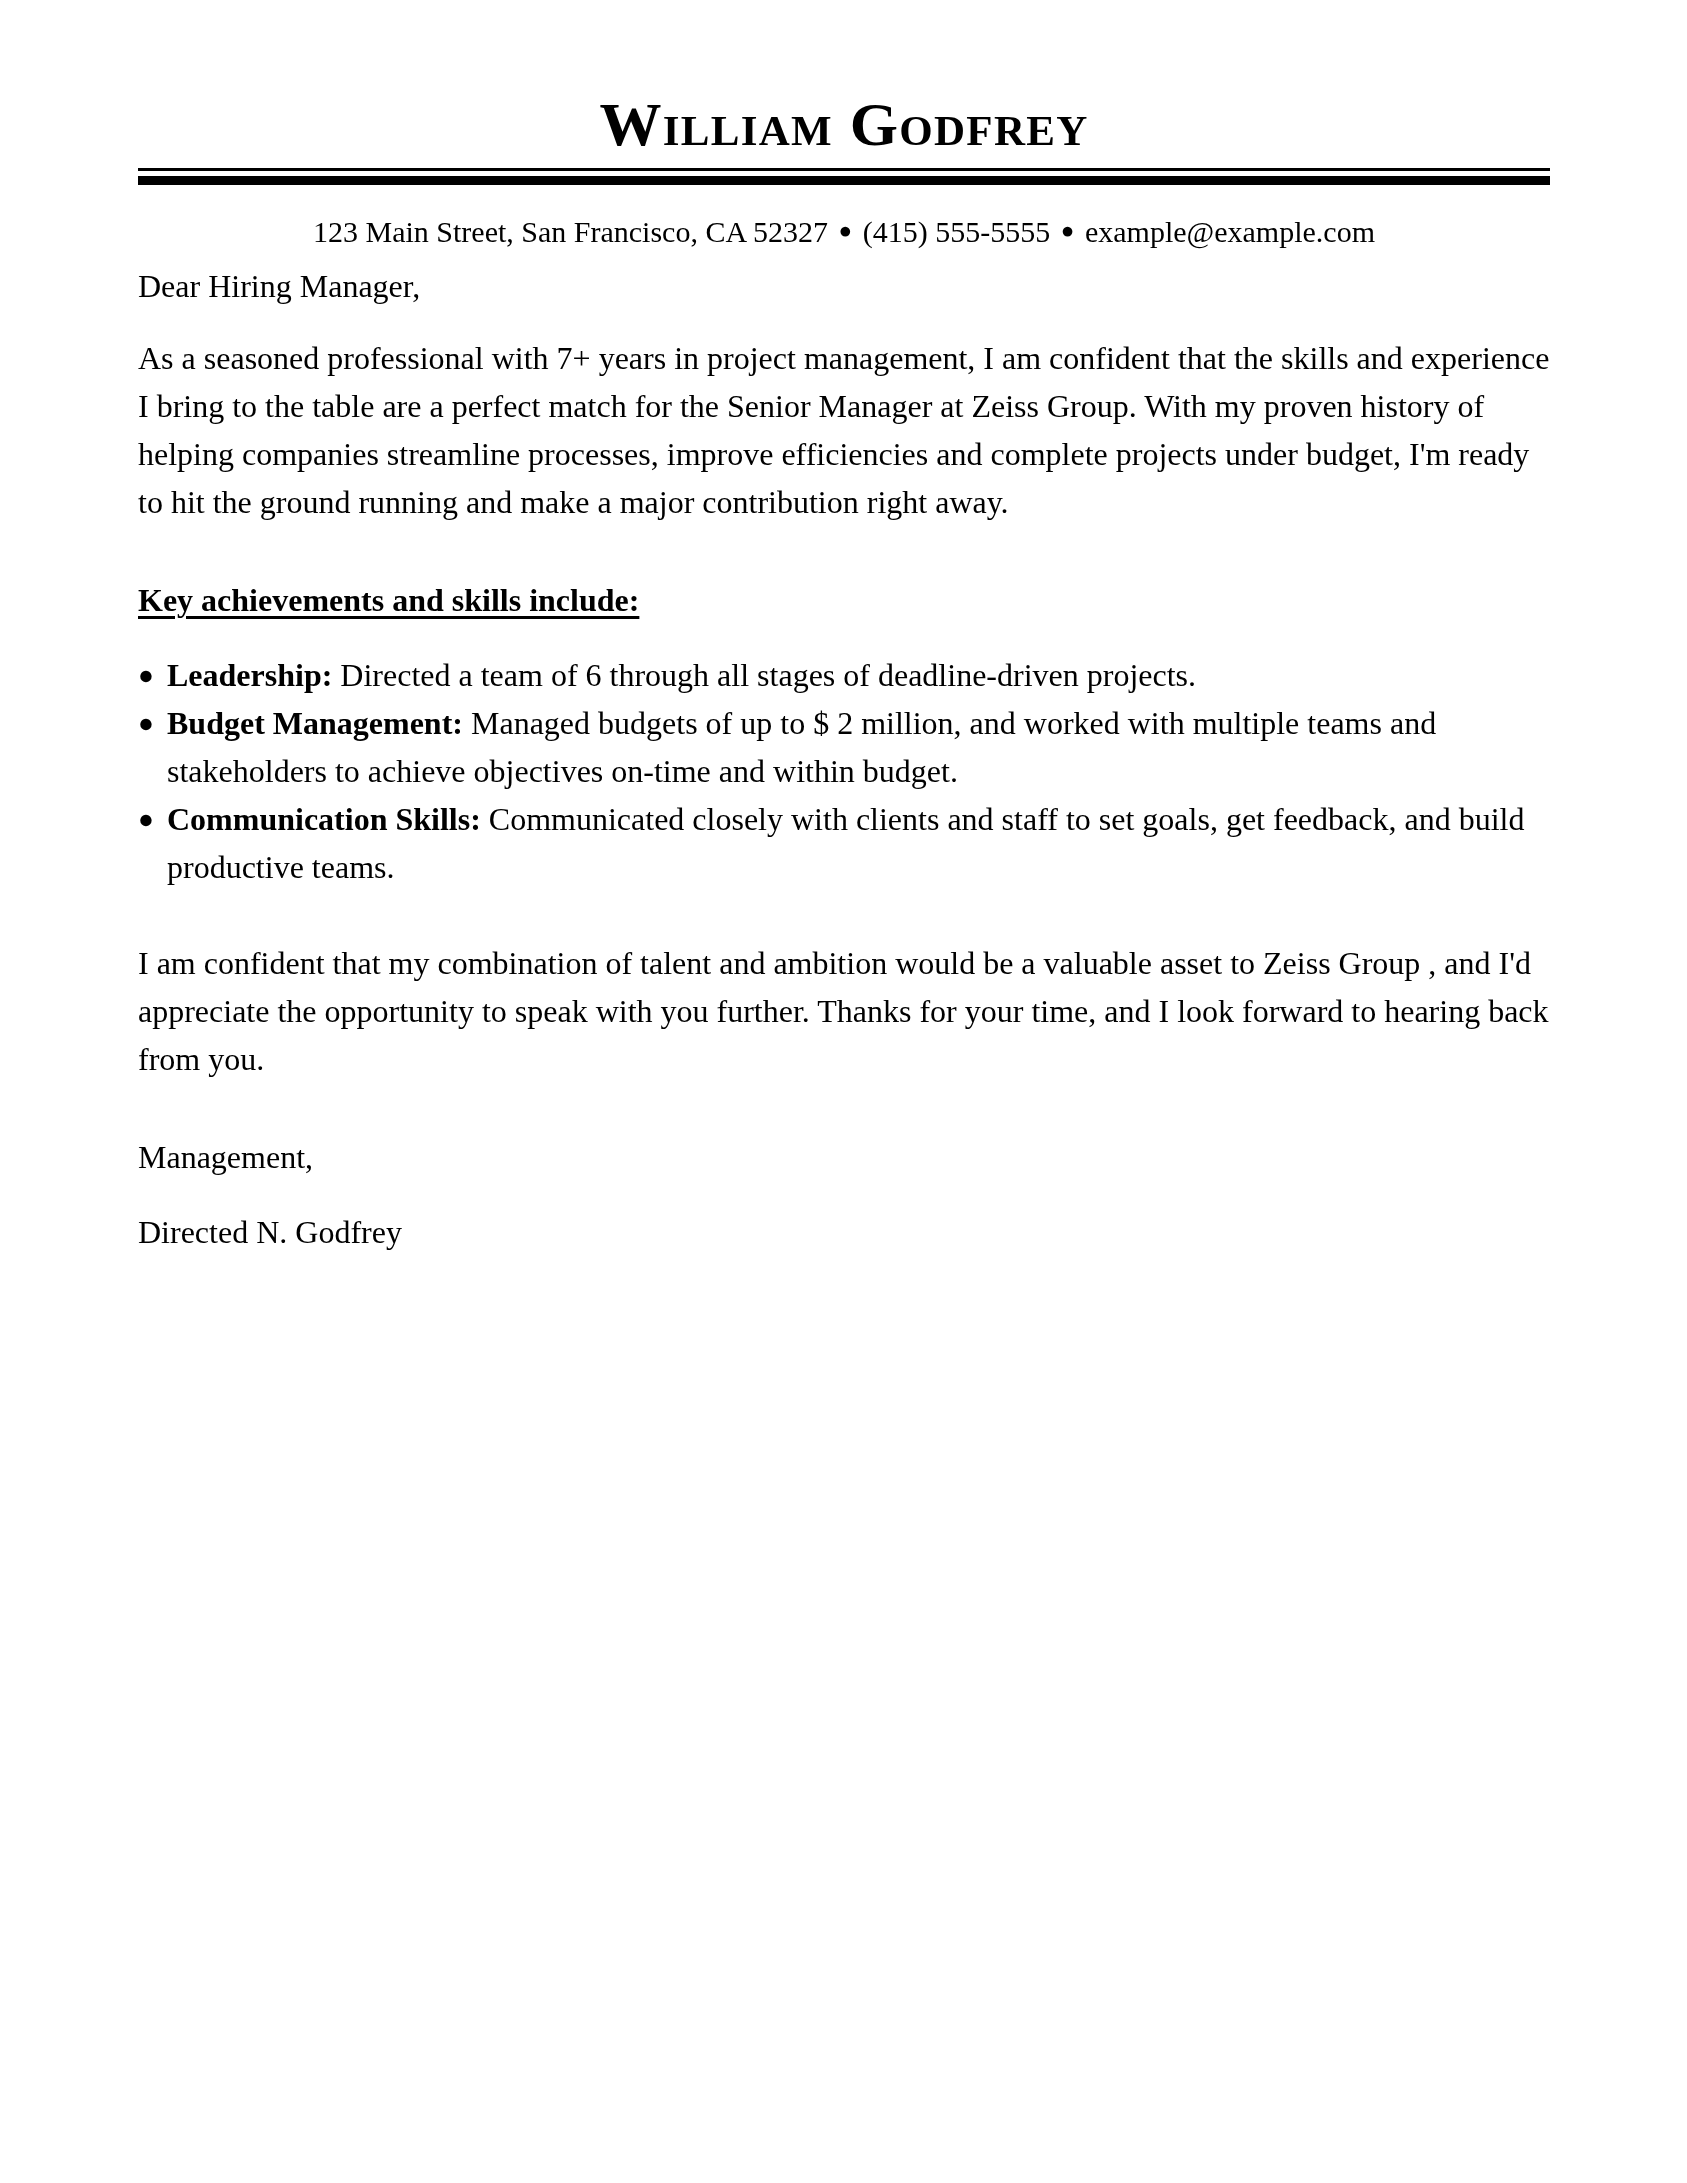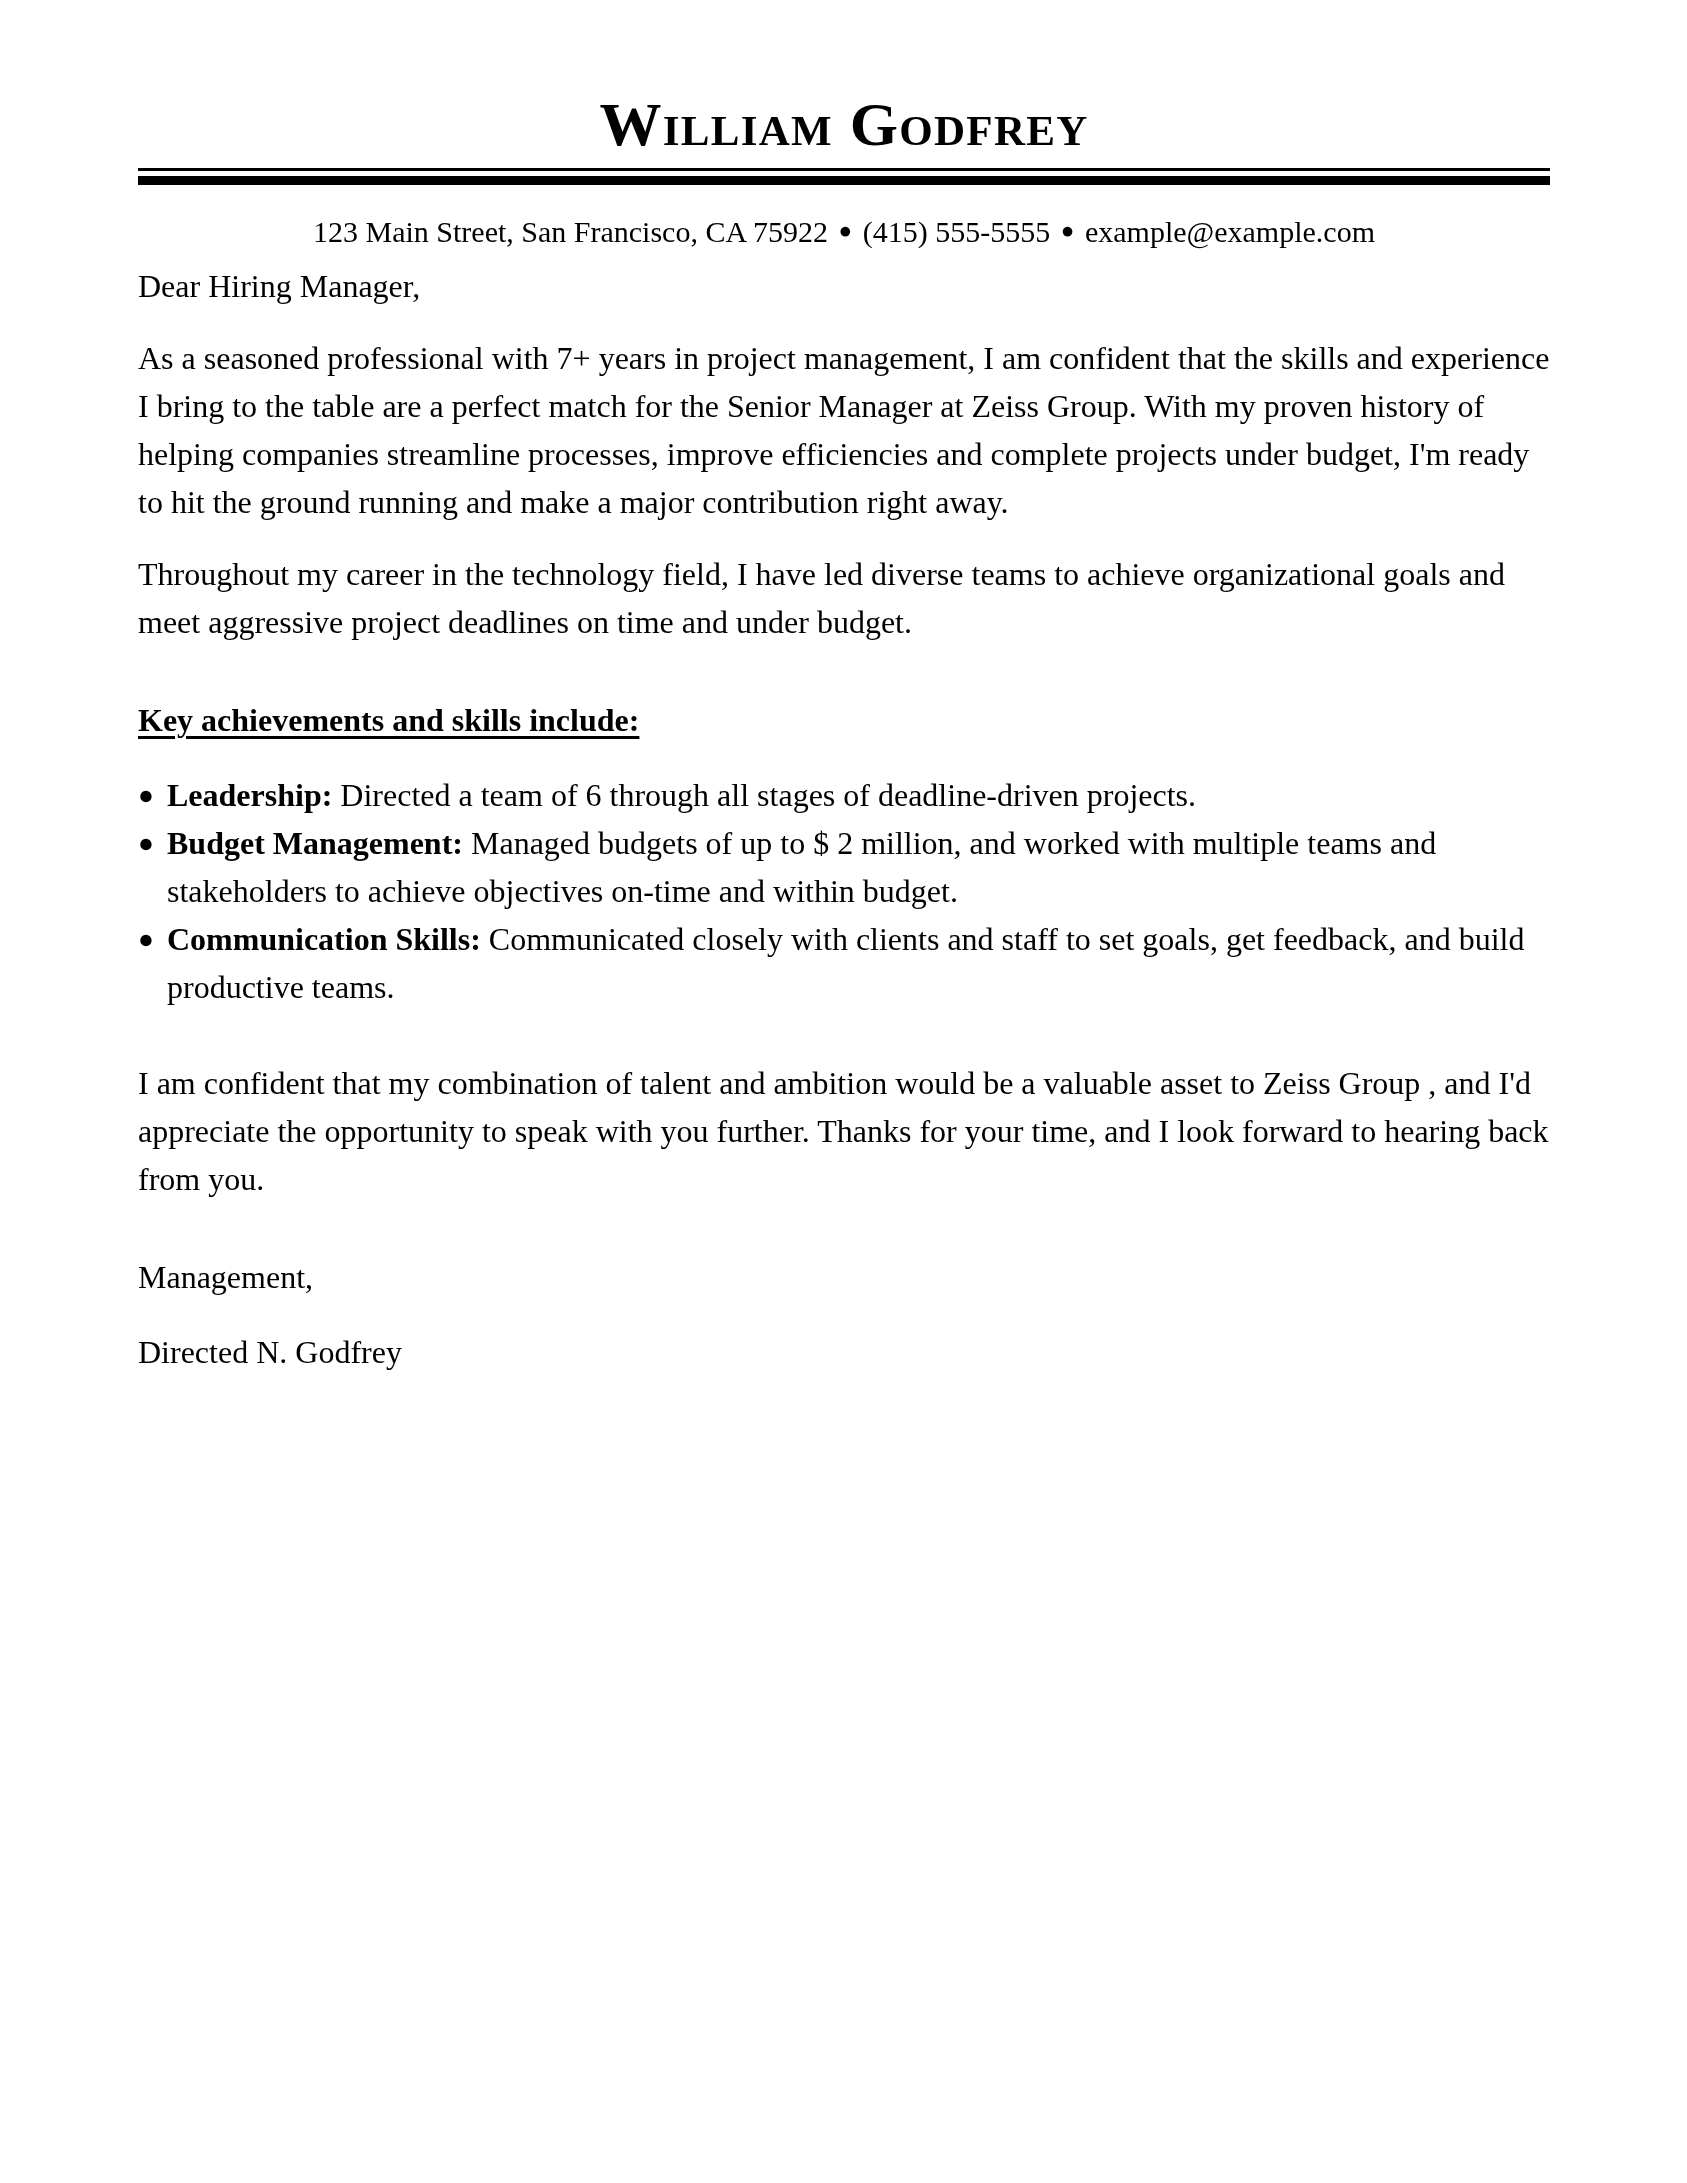--- a/index.html
+++ b/index.html
@@ -153,31 +153,30 @@
   <div class="content">
 
     <div class="letter-header">
       <h1 class="candidate-name">William Godfrey</h1>
 
       <div class="rule-thin"></div>
       <div class="rule-gap"></div>
       <div class="rule-thick"></div>
 
       <div class="contact-line">
-        <span>123 Main Street, San Francisco, CA 75922</span><span class="contact-sep">●</span><span>(415) 555-5555</span><span class="contact-sep">●</span><span>example@example.com</span>
+        <span>123 Main Street, San Francisco, CA 52327</span><span class="contact-sep">●</span><span>(415) 555-5555</span><span class="contact-sep">●</span><span>example@example.com</span>
       </div>
     </div>
 
     <div class="letter-body">
 
       <p class="salutation body-para">Dear Hiring Manager,</p>
 
       <p class="body-para">As a seasoned professional with 7+ years in project management, I am confident that the skills and experience I bring to the table are a perfect match for the Senior Manager at Zeiss Group. With my proven history of helping companies streamline processes, improve efficiencies and complete projects under budget, I'm ready to hit the ground running and make a major contribution right away.</p>
 
-      <p class="body-para">Throughout my career in the technology field, I have led diverse teams to achieve organizational goals and meet aggressive project deadlines on time and under budget.</p>
 
       <div class="gap-md"></div>
 
       <p class="body-para tight">
         <span class="section-heading">Key achievements and skills include:</span>
       </p>
 
       <div class="gap-md"></div>
 
       <ul class="achievements-list">

